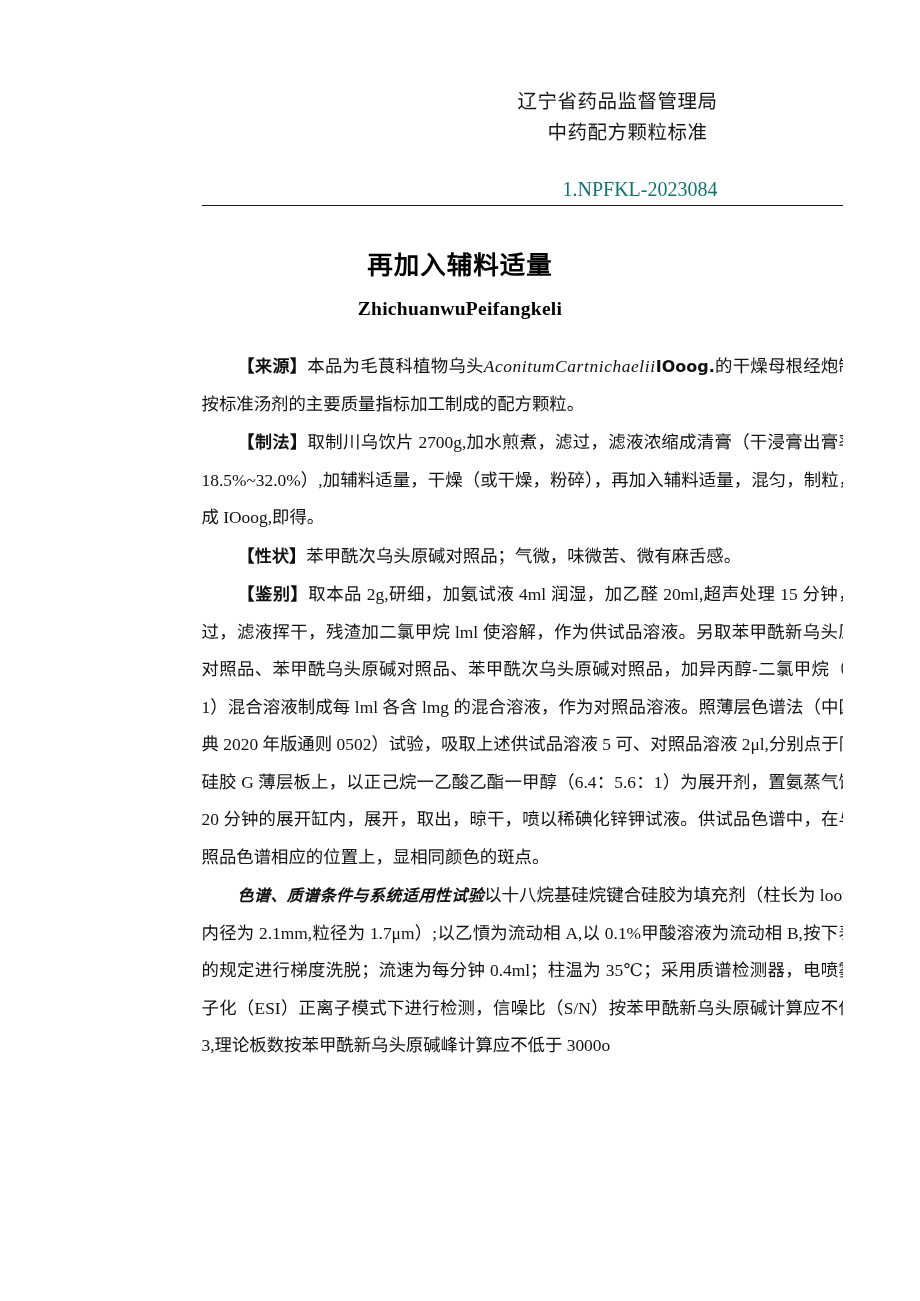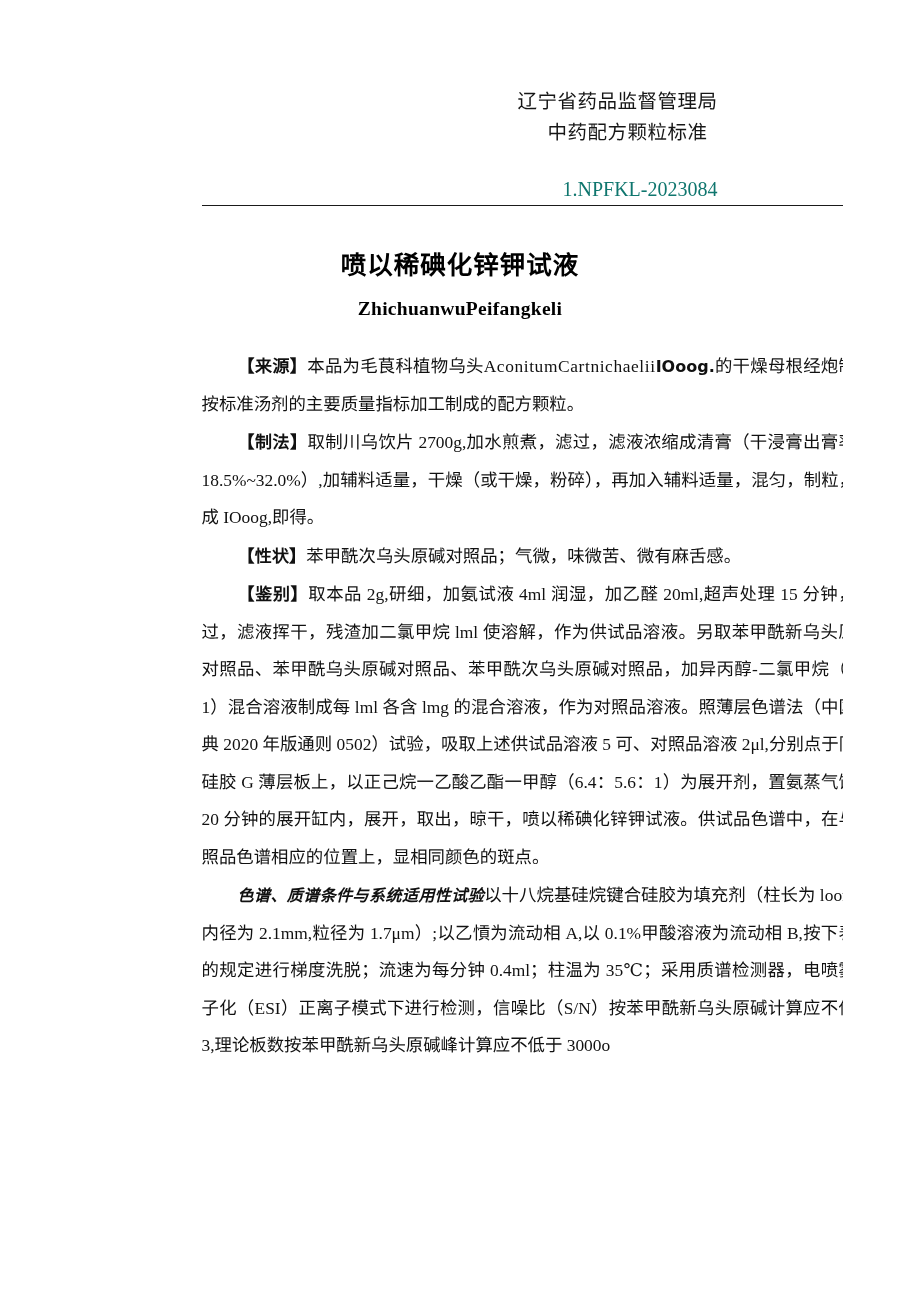--- a/index.html
+++ b/index.html
@@ -116,20 +116,21 @@
   }
   .runin-bold {
     font-family: "DejaVu Sans", "Liberation Sans", sans-serif;
     font-weight: 700;
     font-size: 16px;
     letter-spacing: 0.4px;
     font-style: italic;
   }
   .sci-name {
     font-family: "Liberation Serif", "DejaVu Serif", serif;
+    font-style: italic;
     letter-spacing: 0.6px;
   }
   .authority {
     font-family: "DejaVu Sans", "Liberation Sans", sans-serif;
     font-weight: 700;
     font-style: normal;
     font-size: 16px;
   }
 </style>
 </head>
@@ -139,21 +140,21 @@
 
   <div class="masthead">
     <div>辽宁省药品监督管理局</div>
     <div class="line2">中药配方颗粒标准</div>
   </div>
 
   <div class="docnum">1.NPFKL-2023084</div>
 
   <div class="rule"></div>
 
-  <h1 class="doc-title">喷以稀碘化锌钾试液</h1>
+  <h1 class="doc-title">再加入辅料适量</h1>
   <div class="doc-subtitle">ZhichuanwuPeifangkeli</div>
 
   <div class="body-block">
 
     <p class="para"><span class="label">【来源】</span><span>本品为毛茛科植物乌头</span><span class="sci-name">AconitumCartnichaelii</span><span class="authority">IOoog.</span><span>的干燥母根经炮制并按标准汤剂的主要质量指标加工制成的配方颗粒。</span></p>
 
     <p class="para"><span class="label">【制法】</span><span>取制川乌饮片 2700g,加水煎煮，滤过，滤液浓缩成清膏（干浸膏出膏率为 18.5%~32.0%）,加辅料适量，干燥（或干燥，粉碎），再加入辅料适量，混匀，制粒，制成 IOoog,即得。</span></p>
 
     <p class="para"><span class="label">【性状】</span><span>苯甲酰次乌头原碱对照品；气微，味微苦、微有麻舌感。</span></p>
 

